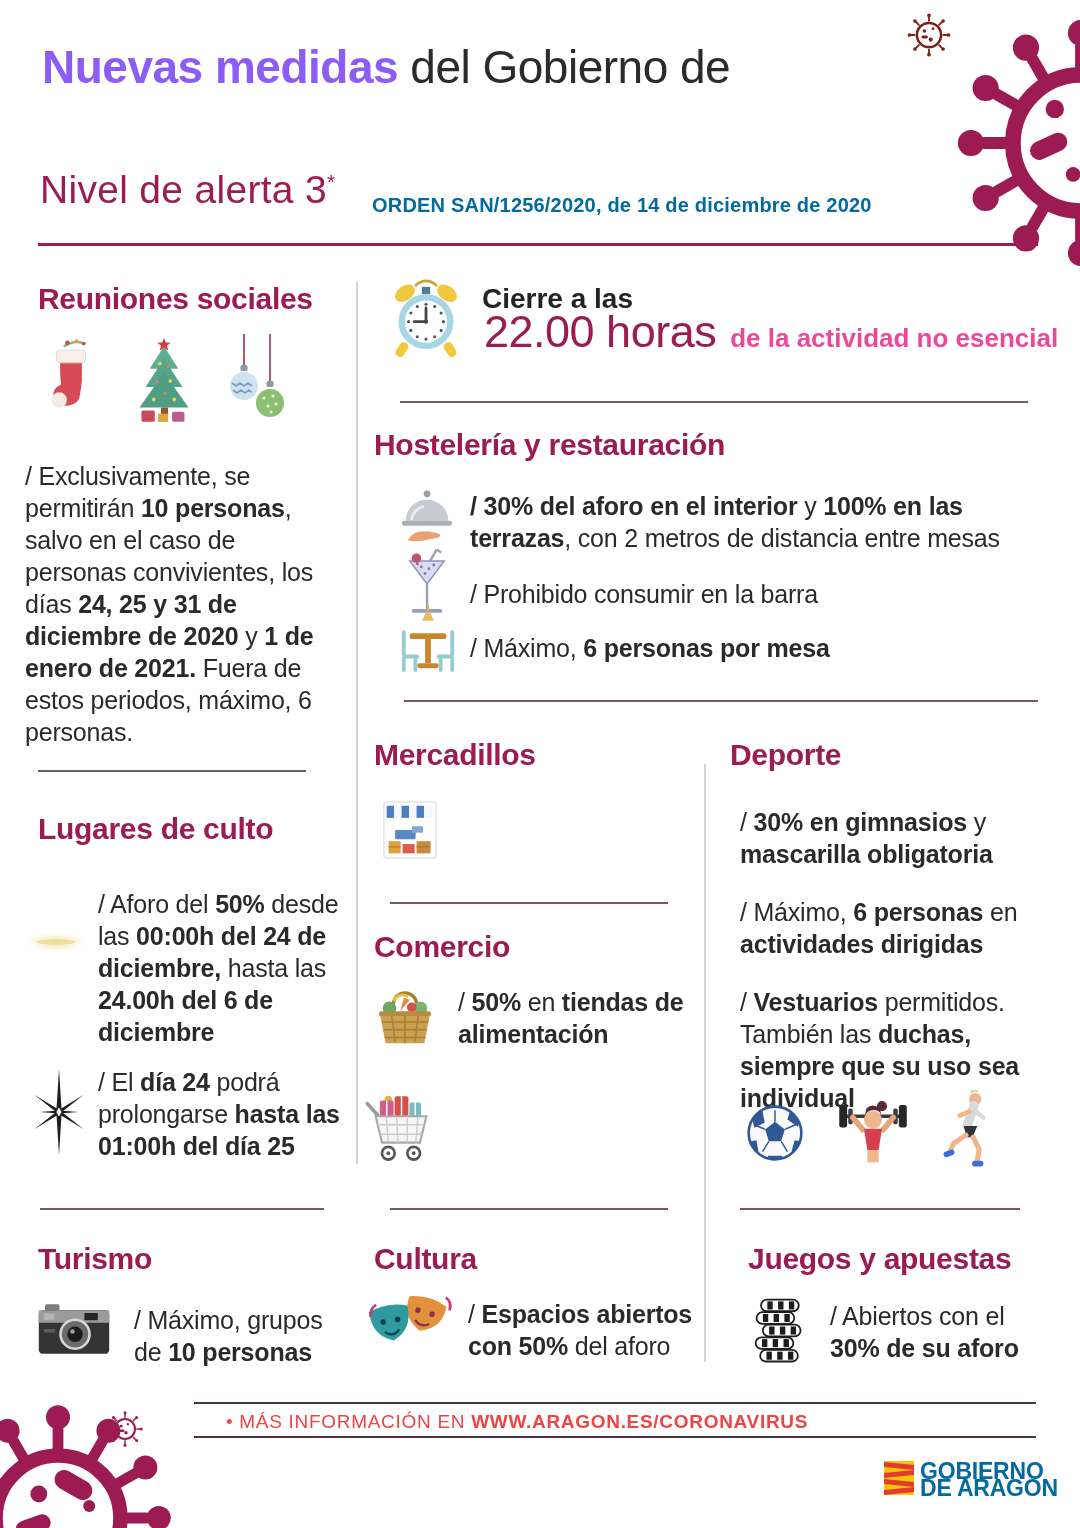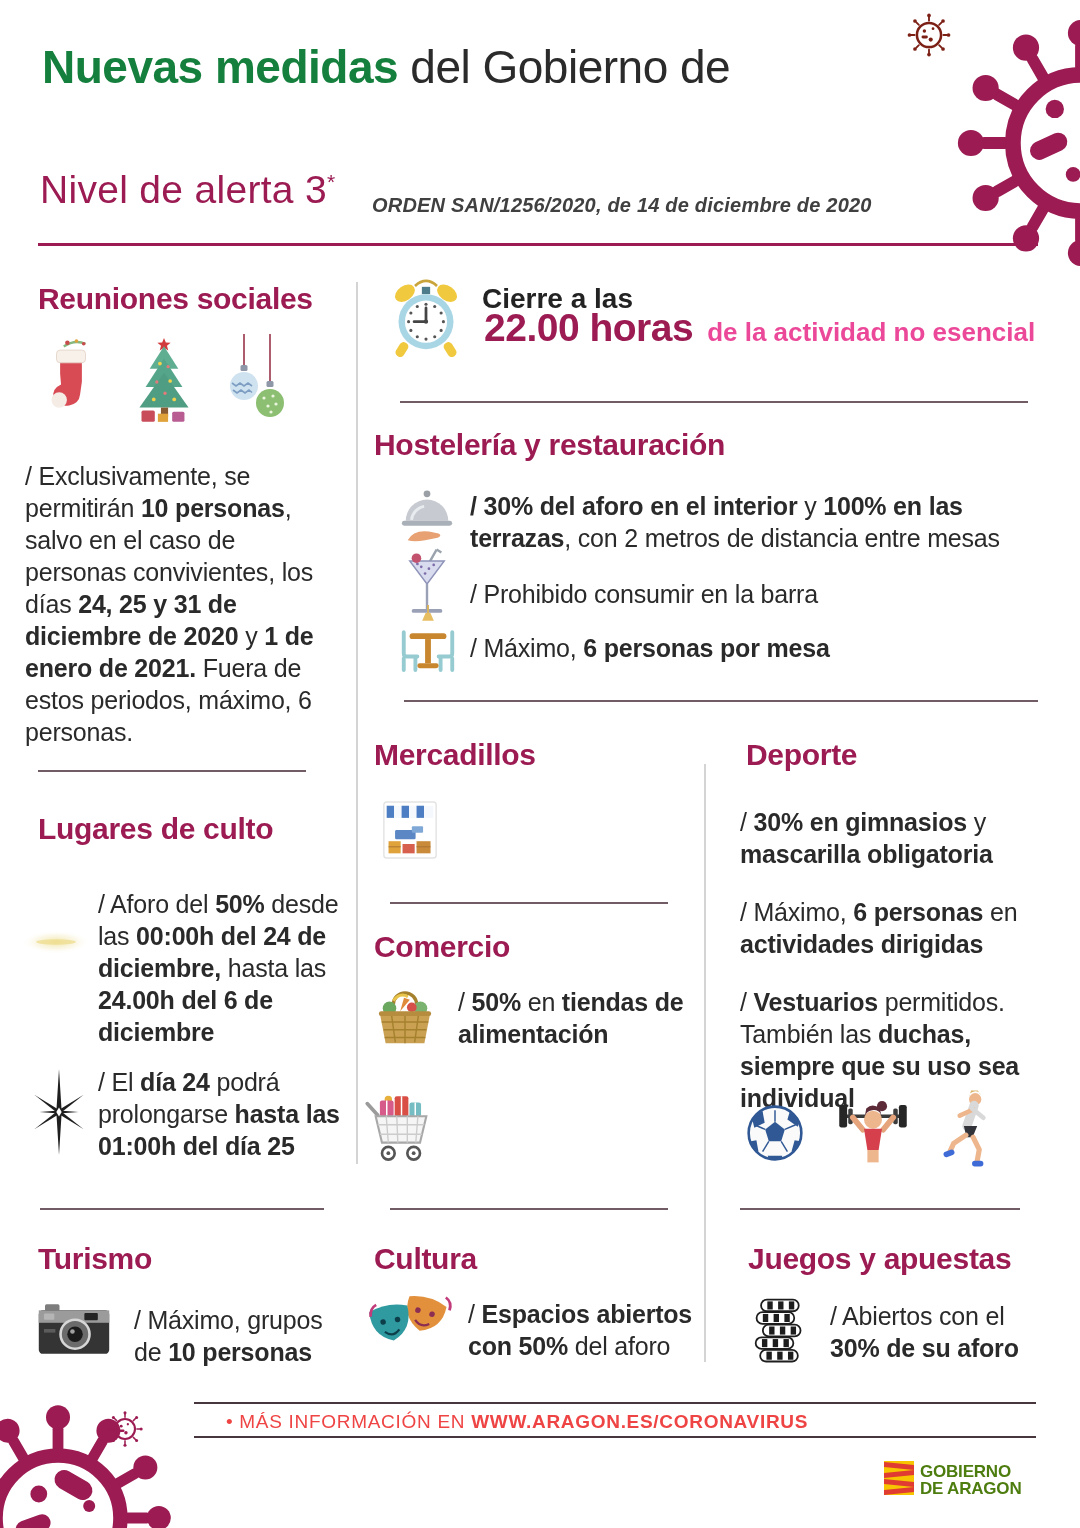--- a/index.html
+++ b/index.html
@@ -2,36 +2,36 @@
 <html><head>
 <meta charset="utf-8">
 <style>
   *{margin:0;padding:0;box-sizing:border-box}
   body{background:#888}
   .page{position:relative;width:1080px;height:1528px;background:#ffffff;overflow:hidden;
         font-family:"Liberation Sans",sans-serif;color:#262626;margin:0 auto}
   .abs{position:absolute}
   svg{display:block;width:100%;height:100%}
   .title{font-size:46px;line-height:55px;font-weight:700;letter-spacing:-0.5px;color:#222}
-  .title .ac{color:#15803d}
+  .title .ac{color:#8b5cf6}
   .title .plain{font-weight:400;color:#2b2b2b}
   .alert{font-size:39px;font-weight:400;color:#9b1b52;letter-spacing:0.3px}
   .alert sup{font-size:21px}
-  .order{font-size:20px;font-style:italic;font-weight:700;color:#404040;letter-spacing:0.2px}
+  .order{font-size:20px;font-weight:700;color:#0369a1;letter-spacing:0.2px}
   .sec{font-size:30px;font-weight:700;color:#9b1b52;letter-spacing:-0.3px;white-space:nowrap}
   .txt{font-size:25px;line-height:32px;color:#2a2a2a;letter-spacing:-0.2px}
   .txt .b,.b{font-weight:700}
   .hr{background:#715c66;height:2px}
   .vr{background:#d4d4d4;width:2px}
   .closure-intro{font-size:28px;font-weight:700;color:#232323}
-  .closure-time{font-size:39px;font-weight:700;color:#9b1b52;letter-spacing:-0.5px}
+  .closure-time{font-size:45px;font-weight:400;color:#9b1b52;letter-spacing:-0.5px}
   .closure-scope{font-size:26px;font-weight:700;color:#ec4899}
   .fr{background:#47363e;height:2px}
   .finfo{font-size:19px;letter-spacing:0.7px;color:#ef4444;white-space:nowrap}
-  .logo-text{font-size:17px;line-height:17px;font-weight:700;color:#4d7c0f;letter-spacing:-0.2px}
+  .logo-text{font-size:23px;line-height:17px;font-weight:700;color:#0369a1;letter-spacing:-0.2px}
 </style>
 </head>
 <body>
 
 <div class="page">
 
   <div class="abs title" style="left:42px;top:40px;width:900px">
     <div><span class="ac">Nuevas medidas</span><span class="plain"> del Gobierno de</span></div>
   </div>
 
@@ -420,21 +420,21 @@
         <path d="M6 18 q21 -8 42 0 q2 26 -21 35 q-23 -9 -21 -35" fill="#2f9aa0"></path>
         <circle cx="19" cy="31" r="3" fill="#0d3f4a"></circle>
           <circle cx="35" cy="31" r="3" fill="#0d3f4a"></circle>
         <path d="M19 42 q8 8 16 0" stroke="#0d3f4a" stroke-width="2.5" fill="none"></path>
       </g>
       <path d="M10 14 q-7 4 -6 13" stroke="#c23b7a" stroke-width="3" fill="none"></path>
     </svg>
   </div>
   <div class="abs txt" style="left:468px;top:1298px;width:258px"><span>/ </span><span class="b">Espacios abiertos con 50%</span><span> del aforo</span></div>
 
-  <div class="abs sec" style="left:746px;top:738px">Deporte</div>
+  <div class="abs sec" style="left:730px;top:738px">Deporte</div>
 
   <div class="abs txt" style="left:740px;top:806px;width:302px"><span>/ </span><span class="b">30% en gimnasios</span><span> y </span><span class="b">mascarilla obligatoria</span></div>
   <div class="abs txt" style="left:740px;top:896px;width:306px"><span>/ Máximo, </span><span class="b">6 personas</span><span> en </span><span class="b">actividades dirigidas</span></div>
   <div class="abs txt" style="left:740px;top:986px;width:310px"><span>/ </span><span class="b">Vestuarios</span><span> permitidos. También las </span><span class="b">duchas, siempre que su uso sea individual</span></div>
 
   <div class="abs" style="left:744px;top:1102px;width:62px;height:62px">
     <svg viewBox="0 0 60 60">
       <defs>
           <clipPath id="bc1">
             <circle cx="30" cy="30" r="26"></circle>

